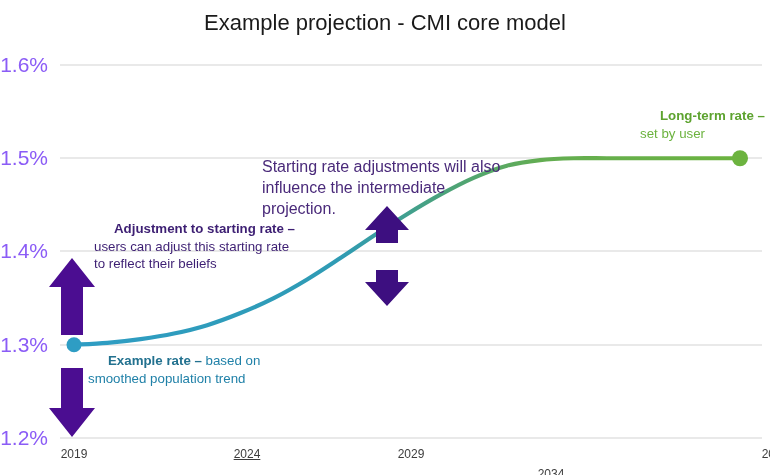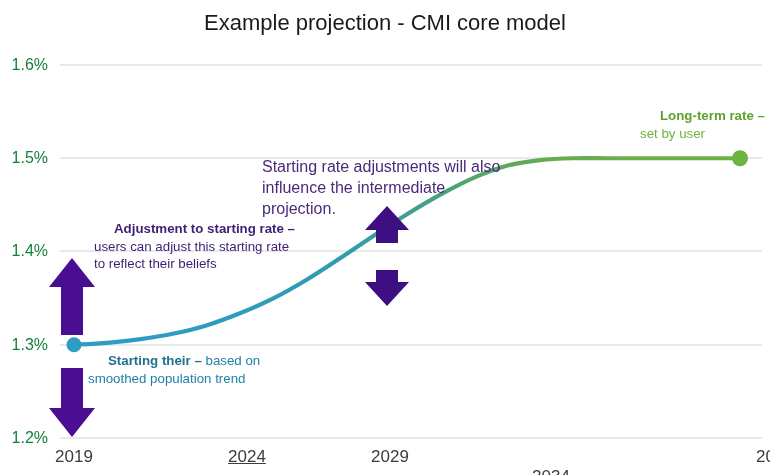--- a/index.html
+++ b/index.html
@@ -29,30 +29,30 @@
     font-size: 22px;
     color: #1a1a1a;
     font-family: "Liberation Sans", sans-serif;
     letter-spacing: 0px;
     white-space: pre;
   }
   .ytick-label {
     position: absolute;
     right: 722px;
     text-align: right;
-    font-size: 16px;
-    color: #15803d;
+    font-size: 21px;
+    color: #8b5cf6;
     font-family: "Liberation Sans", sans-serif;
     transform: translateY(-50%);
     white-space: nowrap;
   }
   .xtick-label {
     position: absolute;
     top: 447px;
-    font-size: 17px;
+    font-size: 12px;
     color: #3c3c3c;
     font-family: "Liberation Sans", sans-serif;
     transform: translateX(-50%);
     white-space: nowrap;
   }
   svg.plot {
     position: absolute;
     left: 0;
     top: 0;
     width: 770px;
@@ -104,21 +104,21 @@
   <div class="chart-title">Example projection - CMI core model</div>
 
   <div class="ytick-label" style="top:65px;">1.6%</div>
   <div class="ytick-label" style="top:158px;">1.5%</div>
   <div class="ytick-label" style="top:251px;">1.4%</div>
   <div class="ytick-label" style="top:345px;">1.3%</div>
   <div class="ytick-label" style="top:438px;">1.2%</div>
 
   <div class="xtick-label" style="left:74px;">2019</div>
   <div class="xtick-label" style="left:247px;text-decoration:underline;">2024</div>
-  <div class="xtick-label" style="left:390px;">2029</div>
+  <div class="xtick-label" style="left:411px;">2029</div>
   <div class="xtick-label" style="left:551px;margin-top:20px;">2034</div>
   <div class="xtick-label" style="left:740px;margin-left:35px;">2039</div>
 
   <svg class="plot" viewBox="0 0 770 475" preserveAspectRatio="none">
     <defs>
       <linearGradient id="lineGrad" x1="0" y1="0" x2="1" y2="0">
         <stop offset="0%" stop-color="#2e9dc4"></stop>
         <stop offset="40%" stop-color="#2f9bb4"></stop>
         <stop offset="55%" stop-color="#4aa27c"></stop>
         <stop offset="70%" stop-color="#63ad52"></stop>
@@ -143,19 +143,19 @@
 
     <path d="M 72 437 L 95 408 L 83 408 L 83 368 L 61 368 L 61 408 L 49 408 Z" fill="#4b0d91"></path>
 
     <path d="M 387 206 L 409 230 L 398 230 L 398 243 L 376 243 L 376 230 L 365 230 Z" fill="#3d0f80"></path>
 
     <path d="M 387 306 L 409 282 L 398 282 L 398 270 L 376 270 L 376 282 L 365 282 Z" fill="#3d0f80"></path>
   </svg>
 
   <div class="anno" id="anno-adjustment"><b>Adjustment to starting rate –</b><br><span>users can adjust this starting rate</span><br><span>to reflect their beliefs</span></div>
 
-  <div class="anno" id="anno-starting"><b>Starting their –</b><span> based on</span><br><span>smoothed population trend</span></div>
+  <div class="anno" id="anno-starting"><b>Example rate –</b><span> based on</span><br><span>smoothed population trend</span></div>
 
   <div class="anno" id="anno-intermediate"><span>Starting rate adjustments will also</span><br><span>influence the intermediate projection.</span></div>
 
   <div class="anno" id="anno-longterm"><b>Long-term rate –</b><br><span>set by user</span></div>
 
 </div>
 
 </body></html>

